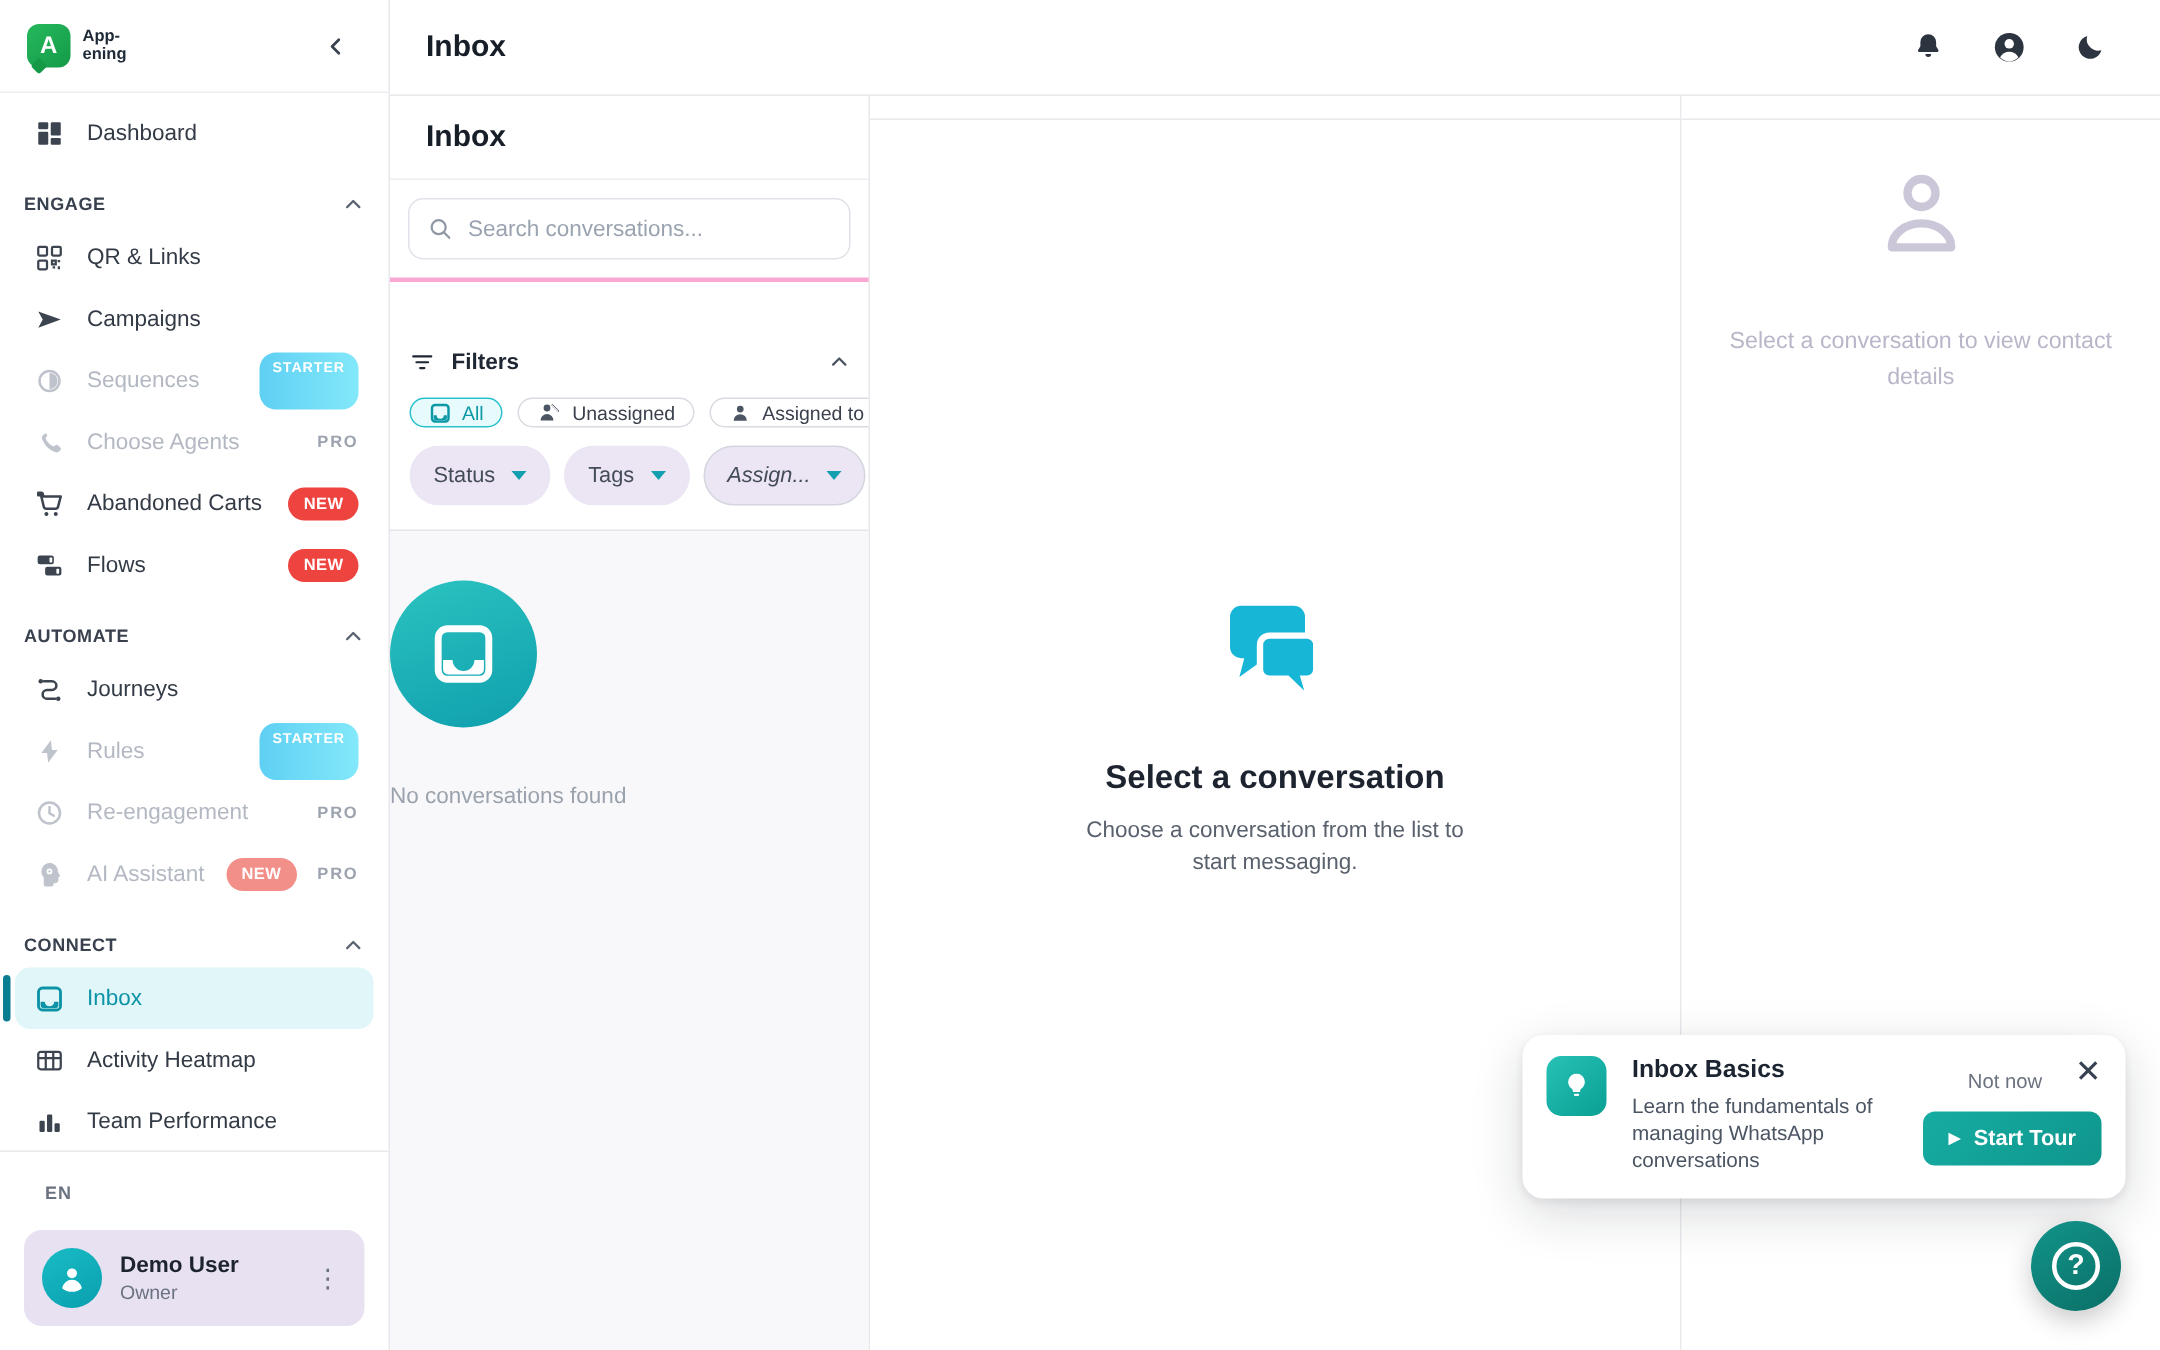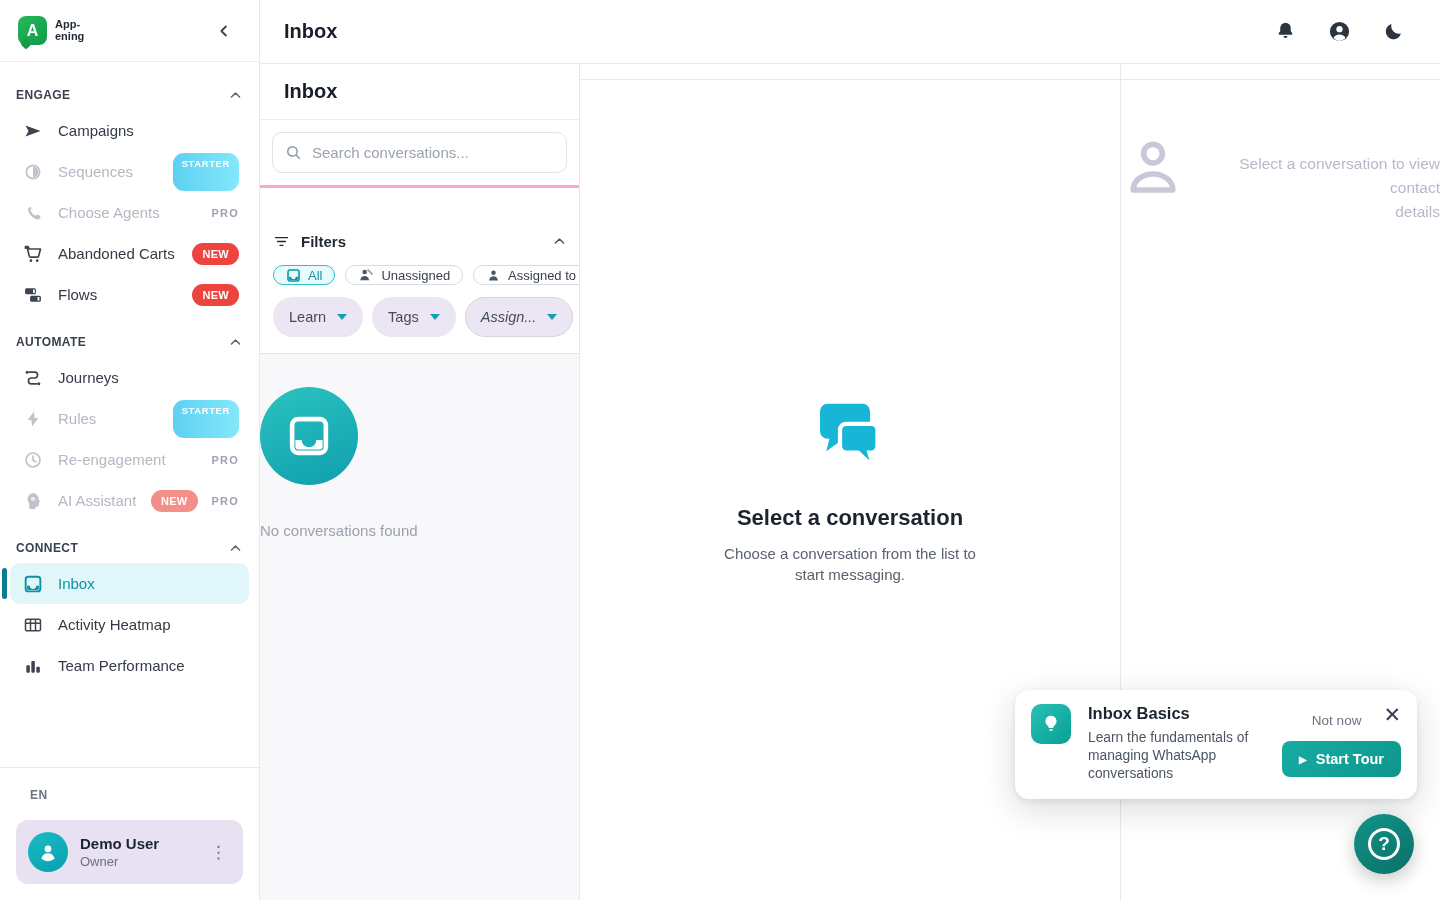--- a/index.html
+++ b/index.html
@@ -78,21 +78,21 @@
 
   
   .main-col { flex:1; display:flex; flex-direction:column; border-right:1px solid #e7e8ec; background:#fff; min-width:0; }
   .strip { height:16px; min-height:16px; border-bottom:1px solid #e7e8ec; }
   .main-empty { flex:1; display:flex; flex-direction:column; align-items:center; justify-content:center; text-align:center; }
   .main-empty h3 { margin-top:30px; font-size:22px; font-weight:700; color:#1d2430; }
   .main-empty .sub { margin-top:12px; font-size:15px; color:#59616d; line-height:21px; }
 
   
   .contact-col { width:319px; min-width:319px; display:flex; flex-direction:column; background:#fff; }
-  .contact-empty { display:flex; flex-direction:row; align-items:center; padding-top:30px; text-align:right; }
+  .contact-empty { display:flex; flex-direction:column; align-items:center; padding-top:30px; text-align:center; }
   .contact-empty .person { color:#cbc7d8; }
   .contact-empty p { margin-top:42px; font-size:15.5px; color:#bab6c9; line-height:24px; }
 
   
   .toast { position:absolute; right:23px; bottom:101px; width:402px; background:#fff; border-radius:14px; box-shadow:0 10px 34px rgba(16,24,40,.16), 0 2px 6px rgba(16,24,40,.08); padding:14px 16px 16px; display:flex; gap:17px; }
   .toast-tile { width:40px; height:40px; border-radius:10px; background:linear-gradient(140deg,#27c1b5,#0aa094); display:flex; align-items:center; justify-content:center; flex:none; }
   .toast-title { font-size:16.5px; font-weight:700; color:#1b2430; }
   .toast-body { margin-top:6px; font-size:13.8px; color:#4b5563; line-height:18px; width:166px; }
   .toast-right { margin-left:auto; display:flex; flex-direction:column; align-items:flex-end; }
   .toast-top { display:flex; align-items:flex-start; gap:22px; }
@@ -122,27 +122,49 @@
       <button class="collapse-btn">
         <span>
           <svg width="18" height="18" viewBox="0 0 24 24" fill="none" stroke="currentColor" stroke-width="2.4" stroke-linecap="round" stroke-linejoin="round">
               <path d="M14.5 6L8.5 12l6 6"></path>
             </svg>
         </span>
       </button>
     </div>
 
     <nav class="nav" id="sidebar-nav">
+        <div class="nav-item">
+          <span class="nicon">
+            <svg width="20" height="20" viewBox="0 0 24 24" fill="currentColor">
+              <rect x="3" y="3" width="8" height="5.5" rx="1"></rect>
+              <rect x="3" y="10.5" width="8" height="10.5" rx="1"></rect>
+              <rect x="13" y="3" width="8" height="10.5" rx="1"></rect>
+              <rect x="13" y="15.5" width="8" height="5.5" rx="1"></rect>
+            </svg>
+          </span>
+          <span>Dashboard</span>
+        </div>
         <div class="section-head">
           <span>ENGAGE</span>
           <span class="chev">
             <svg width="15" height="15" viewBox="0 0 24 24" fill="none" stroke="currentColor" stroke-width="2.4" stroke-linecap="round" stroke-linejoin="round">
               <path d="M5.5 14.5l6.5-6.5 6.5 6.5"></path>
             </svg>
           </span>
+        </div>
+        <div class="nav-item">
+          <span class="nicon">
+            <svg width="20" height="20" viewBox="0 0 24 24" fill="none" stroke="currentColor" stroke-width="1.8">
+              <rect x="3" y="3" width="7" height="7" rx="1"></rect>
+              <rect x="14" y="3" width="7" height="7" rx="1"></rect>
+              <rect x="3" y="14" width="7" height="7" rx="1"></rect>
+              <path d="M14 14h3v3h-3zM18.5 14.5h2M14.5 19.5h2M19.5 18.5v2.5"></path>
+            </svg>
+          </span>
+          <span>QR &amp; Links</span>
         </div>
         <div class="nav-item">
           <span class="nicon">
             <svg width="20" height="20" viewBox="0 0 24 24" fill="currentColor">
               <path d="M3 5.5l18 6.5-18 6.5 3.6-6.5z"></path>
             </svg>
           </span>
           <span>Campaigns</span>
         </div>
         <div class="nav-item disabled">
@@ -390,21 +412,21 @@
                   <svg width="15" height="15" viewBox="0 0 24 24" fill="currentColor">
                     <circle cx="12" cy="7.5" r="3.6"></circle>
                     <path d="M5 20a7 7 0 0 1 14 0z"></path>
                   </svg>
                 </span>
                 <span>Assigned to me</span>
               </button>
             </div>
           <div class="pills-row" id="pills-row">
               <button class="pill">
-                <span>Learn</span>
+                <span>Status</span>
                 <span class="caret"></span>
               </button>
               <button class="pill">
                 <span>Tags</span>
                 <span class="caret"></span>
               </button>
               <button class="pill outlined">
                 <span>Assign...</span>
                 <span class="caret"></span>
               </button>

